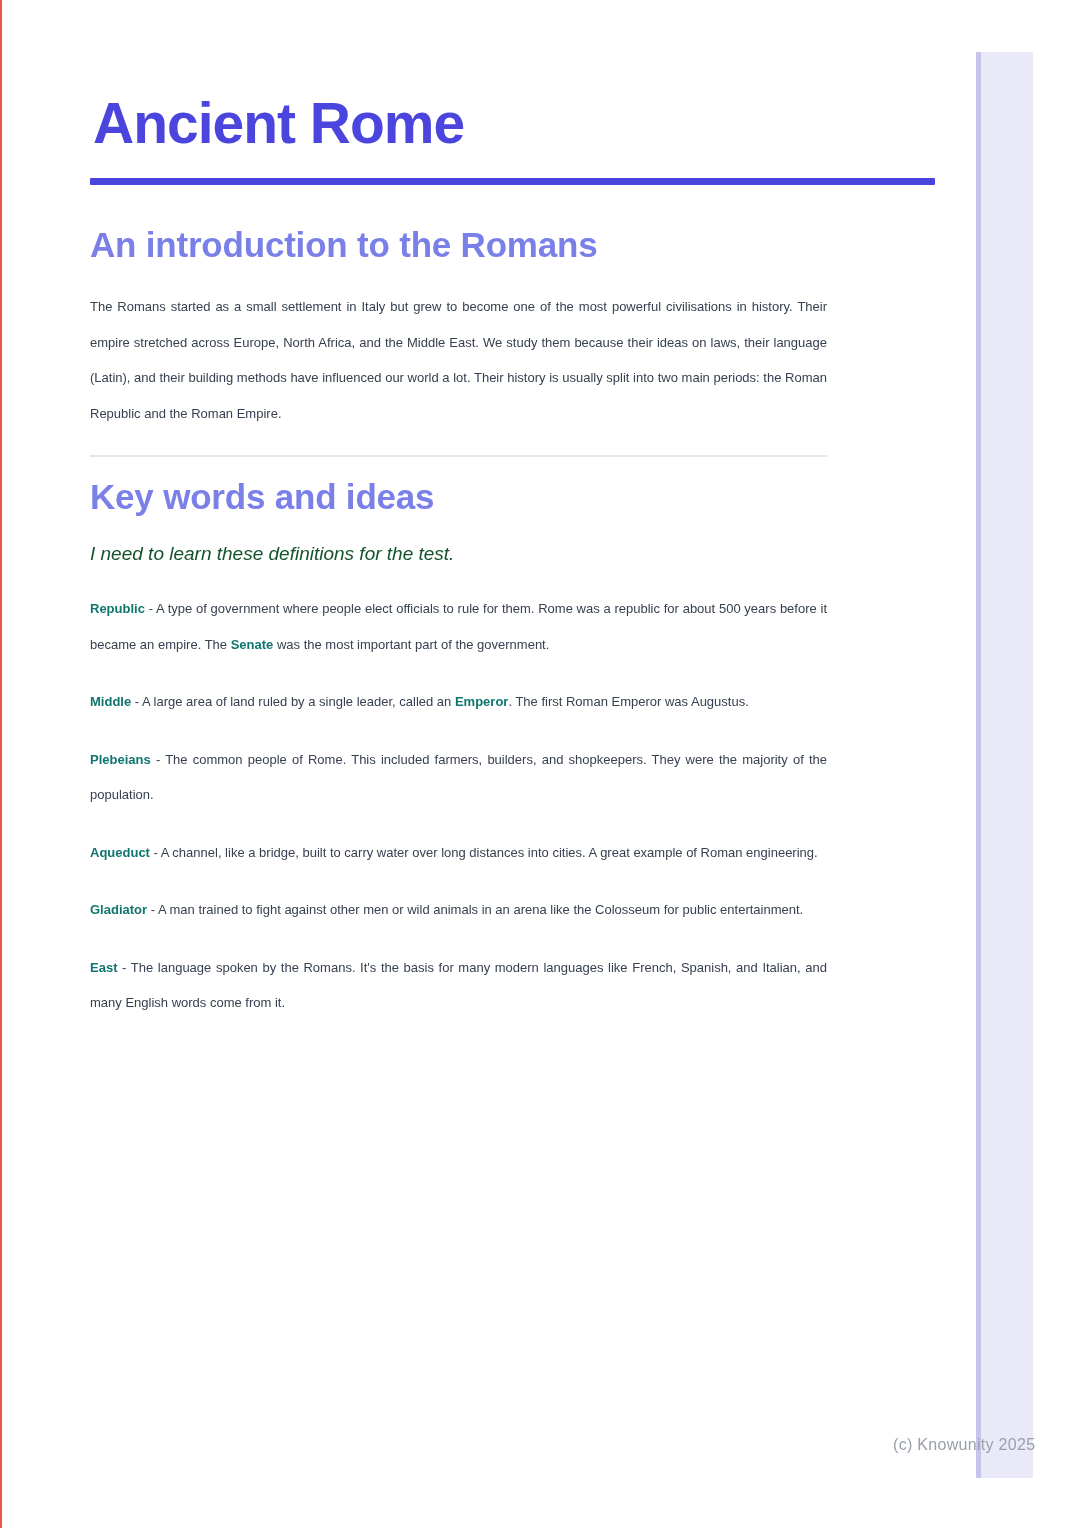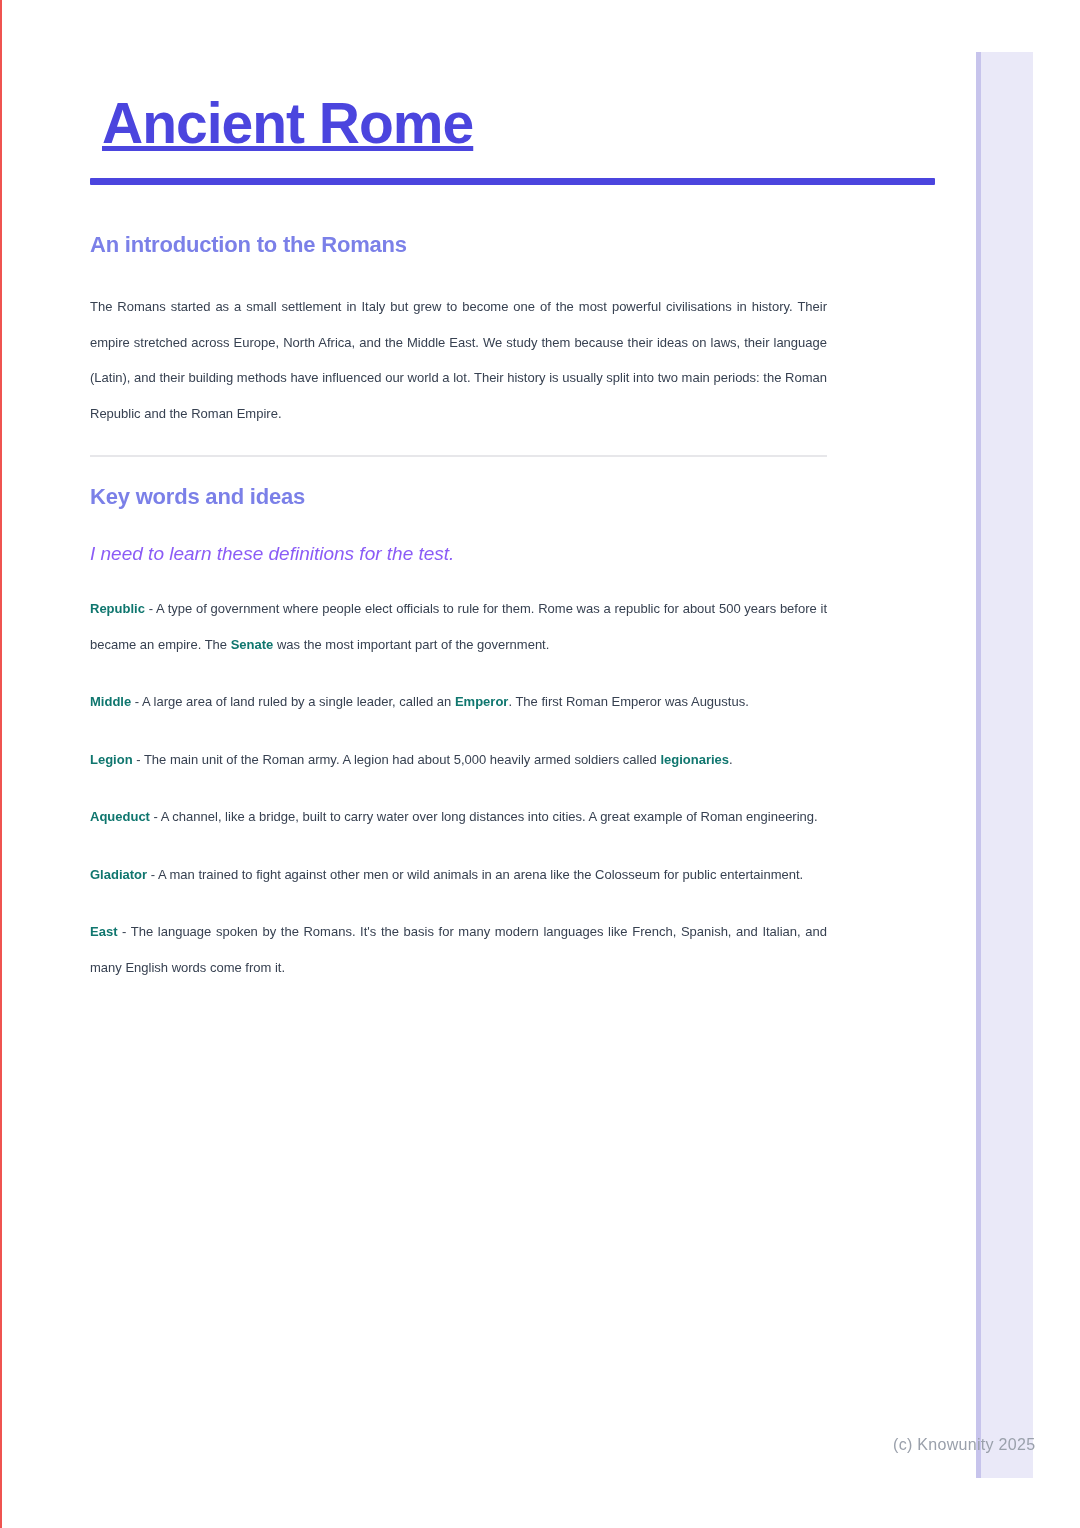--- a/index.html
+++ b/index.html
@@ -21,44 +21,44 @@
   }
   .copyright{
     position:absolute;left:893px;top:1436px;width:200px;
     font-size:16px;color:#9aa0ab;letter-spacing:0.3px;
     z-index:3;white-space:nowrap;
   }
   .content{
     position:absolute;left:90px;top:0;width:845px;z-index:2;
   }
   .doc-title{
-    width:737px;margin:92px 0 0 12px;
+    width:737px;margin:92px 0 0 3px;
     font-size:57px;line-height:62px;font-weight:800;
-    letter-spacing:-1px;color:#4b45de;text-decoration:underline;
+    letter-spacing:-1px;color:#4b45de;
   }
   .title-rule{
     width:845px;height:7px;margin-top:24px;
     background:#4b45de;border-radius:1px;
   }
   .section-heading{
     width:737px;margin:0;
-    font-size:22px;line-height:32px;font-weight:700;
+    font-size:35px;line-height:32px;font-weight:700;
     color:#7b80e8;letter-spacing:-0.2px;
   }
   .h2-intro{margin-top:44px;}
   .h2-keywords{margin-top:24px;}
   .para{
     width:737px;margin:28px 0 0 0;
     font-size:13px;line-height:35.5px;color:#374151;
     text-align:justify;
   }
   .para b{color:#0f766e;font-weight:700;}
   .note{
     width:737px;margin:26px 0 0 0;
-    font-size:19px;line-height:30px;color:#8b5cf6;
+    font-size:19px;line-height:30px;color:#14532d;
     font-style:italic;text-align:left;
   }
   .divider{
     width:737px;height:0;border-top:2px solid #e7e7ea;margin-top:24px;
   }
   .def{margin-top:22px;}
 </style>
 </head>
 <body>
 
@@ -82,20 +82,20 @@
 
     <div class="divider"></div>
 
     <h2 class="section-heading h2-keywords">Key words and ideas</h2>
 
     <p class="note">I need to learn these definitions for the test.</p>
 
     <div id="defs-container">
         <p class="para def"><b>Republic</b><span> - A type of government where people elect officials to rule for them. Rome was a republic for about 500 years before it became an empire. The </span><b>Senate</b><span> was the most important part of the government.</span></p>
         <p class="para def"><b>Middle</b><span> - A large area of land ruled by a single leader, called an </span><b>Emperor</b><span>. The first Roman Emperor was Augustus.</span></p>
-        <p class="para def"><b>Legion</b><span> - The main unit of the Roman army. A legion had about 5,000 heavily armed soldiers called </span><b>legionaries</b><span>.</span></p>
+        <p class="para def"><b>Plebeians</b><span> - The common people of Rome. This included farmers, builders, and shopkeepers. They were the majority of the population.</span></p>
         <p class="para def"><b>Aqueduct</b><span> - A channel, like a bridge, built to carry water over long distances into cities. A great example of Roman engineering.</span></p>
         <p class="para def"><b>Gladiator</b><span> - A man trained to fight against other men or wild animals in an arena like the Colosseum for public entertainment.</span></p>
         <p class="para def"><b>East</b><span> - The language spoken by the Romans. It's the basis for many modern languages like French, Spanish, and Italian, and many English words come from it.</span></p>
       </div>
 
   </div>
 </div>
 
 </body></html>

